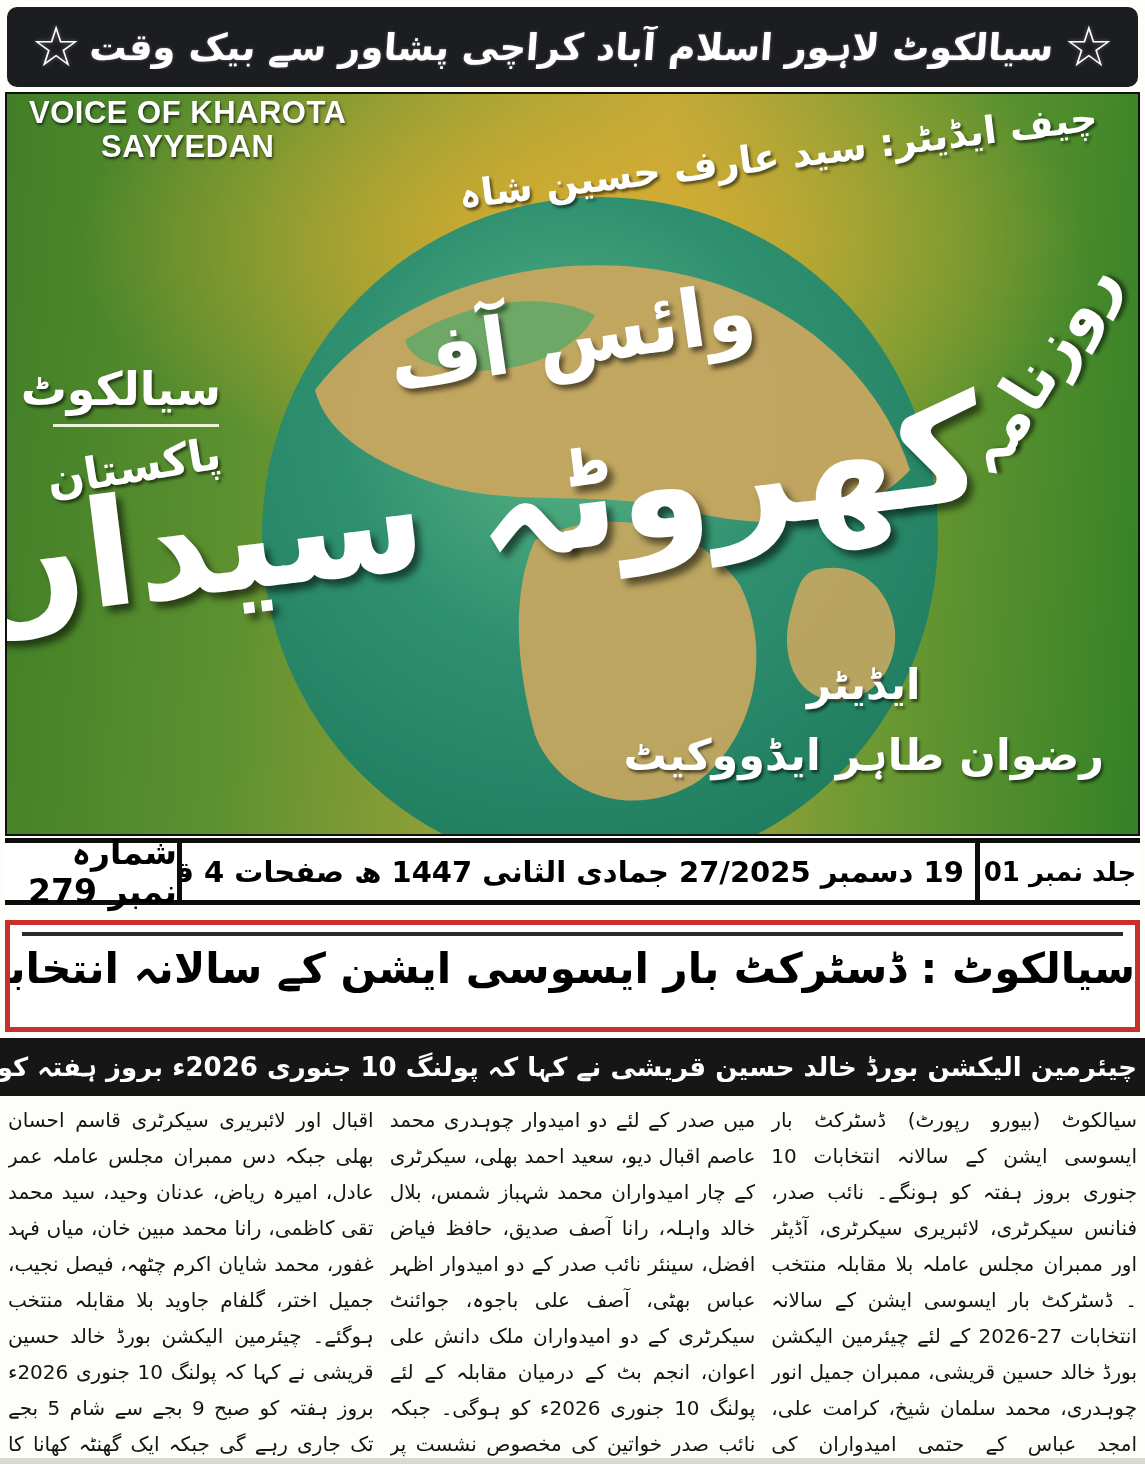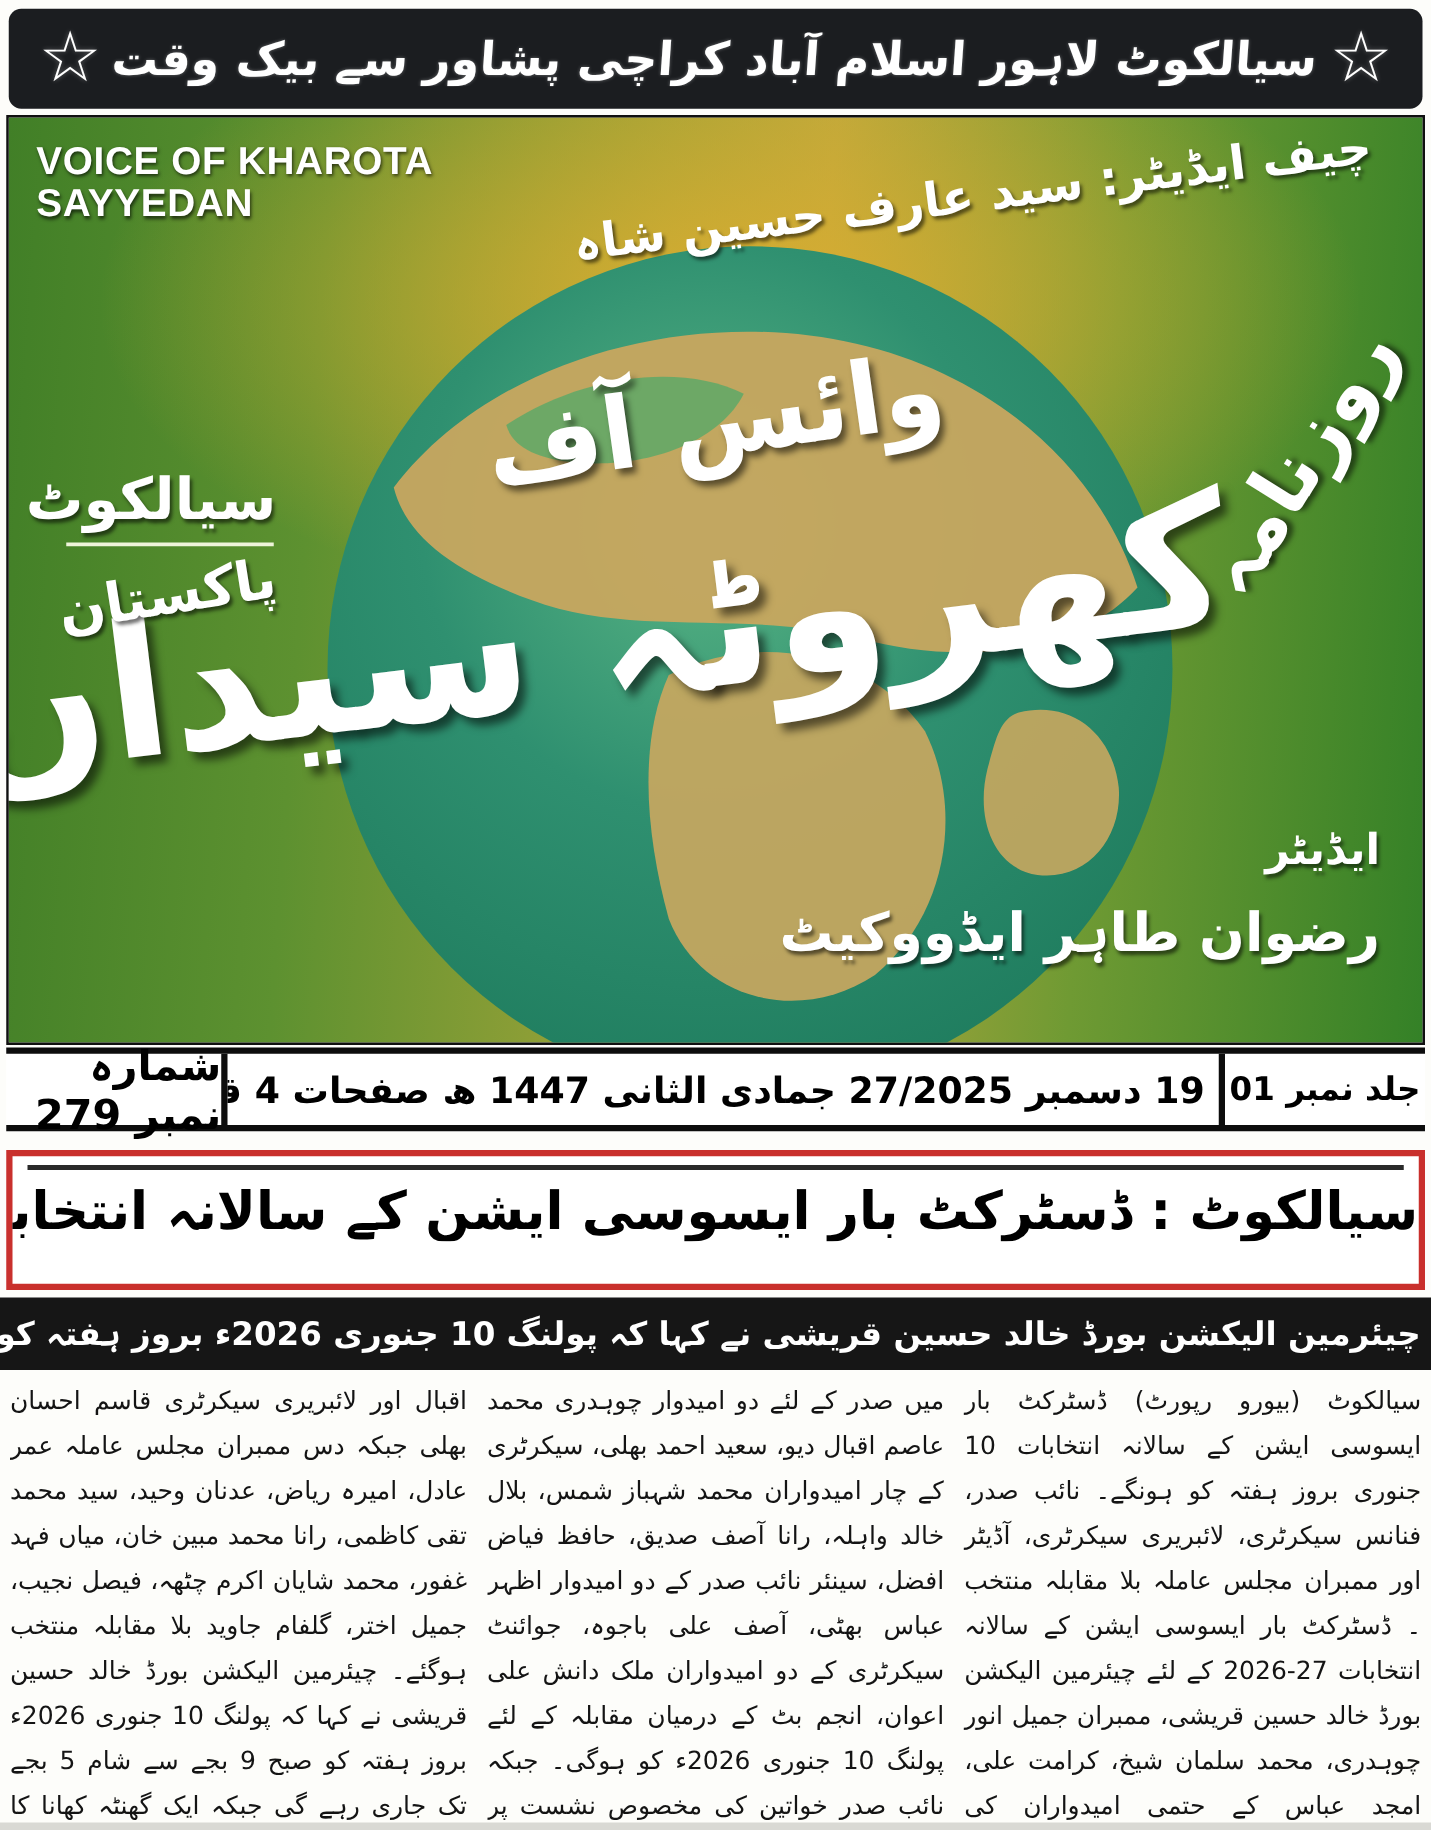--- a/index.html
+++ b/index.html
@@ -26,23 +26,23 @@
   
   .masthead {
     position:absolute; top:92px; left:5px; width:1135px; height:744px;
     border:2px solid #101010; overflow:hidden;
     background:
       radial-gradient(ellipse 62% 48% at 51% 20%, rgba(219,173,48,.95) 0%, rgba(219,173,48,0) 72%),
       linear-gradient(94deg, #417f27 0%, #5d9130 22%, #9aa238 45%, #b7a73e 56%, #6f9a33 76%, #348127 100%);
   }
   .globe { position:absolute; left:248px; top:96px; width:690px; height:690px; }
   .mh-english {
-    position:absolute; left:22px; top:18px; color:#fff; font-weight:bold;
+    position:absolute; left:22px; top:2px; color:#fff; font-weight:bold;
     font-family:"Liberation Sans", sans-serif; font-size:31px; line-height:1.1;
-    letter-spacing:.5px; white-space:pre-line; text-shadow:1px 2px 3px rgba(0,0,0,.65);
+    letter-spacing:.5px; white-space:pre-line; text-shadow:1px 2px 3px rgba(0,0,0,.65);text-align:center;
   }
   .mh-chief {
     position:absolute; left:552px; top:34px; width:540px; direction:rtl; text-align:center;
     color:#fff; font-size:38px; font-weight:bold; transform:rotate(-7deg);
     text-shadow:2px 3px 3px rgba(0,0,0,.55); white-space:nowrap;
   }
   .mh-daily {
     position:absolute; left:872px; top:238px; width:320px; direction:rtl; text-align:center;
     color:#fff; font-size:64px; font-weight:bold; transform:rotate(-58deg);
     text-shadow:3px 4px 4px rgba(0,0,0,.5); white-space:nowrap;
@@ -51,31 +51,31 @@
     position:absolute; left:330px; top:196px; width:470px; direction:rtl; text-align:center;
     color:#fff; font-size:80px; font-weight:bold; transform:rotate(-8deg);
     text-shadow:3px 5px 5px rgba(0,0,0,.55); white-space:nowrap;
   }
   .mh-title {
     position:absolute; left:28px; top:326px; width:950px; direction:rtl; text-align:center;
     color:#fff; font-size:148px; font-weight:bold; line-height:1.15; transform:rotate(-7deg);
     text-shadow:5px 7px 7px rgba(0,0,0,.55); white-space:nowrap;
   }
   .mh-place {
-    position:absolute; left:44px; top:278px; width:170px; text-align:center; direction:rtl;
+    position:absolute; left:44px; top:268px; width:170px; text-align:center; direction:rtl;
     color:#fff; text-shadow:2px 3px 3px rgba(0,0,0,.55);
   }
   .mh-city { font-size:46px; font-weight:bold; display:block; }
   .mh-rule { height:3px; background:#eef4da; margin:8px 2px; }
   .mh-country { font-size:44px; font-weight:bold; display:inline-block; transform:rotate(-9deg); margin-top:6px; }
   .mh-editor {
     position:absolute; right:34px; top:566px; direction:rtl; text-align:left; color:#fff;
     text-shadow:2px 3px 3px rgba(0,0,0,.55);
   }
-  .mh-editor-label { font-size:34px; font-weight:bold; display:block; text-align:right; }
+  .mh-editor-label { font-size:42px; font-weight:bold; display:block; text-align:center; }
   .mh-editor-name  { font-size:43px; font-weight:bold; display:block; margin-top:21px; white-space:nowrap; }
 
   
   .date-strip {
     position:absolute; top:838px; left:5px; width:1135px; height:67px;
     display:flex; direction:rtl; background:#fff;
     border-top:5px solid #0d0d0d; border-bottom:5px solid #0d0d0d;
   }
   .cell { display:flex; align-items:center; justify-content:center; direction:rtl; color:#000; }
   .cell-volume { width:160px; font-size:26px; font-weight:bold; }

